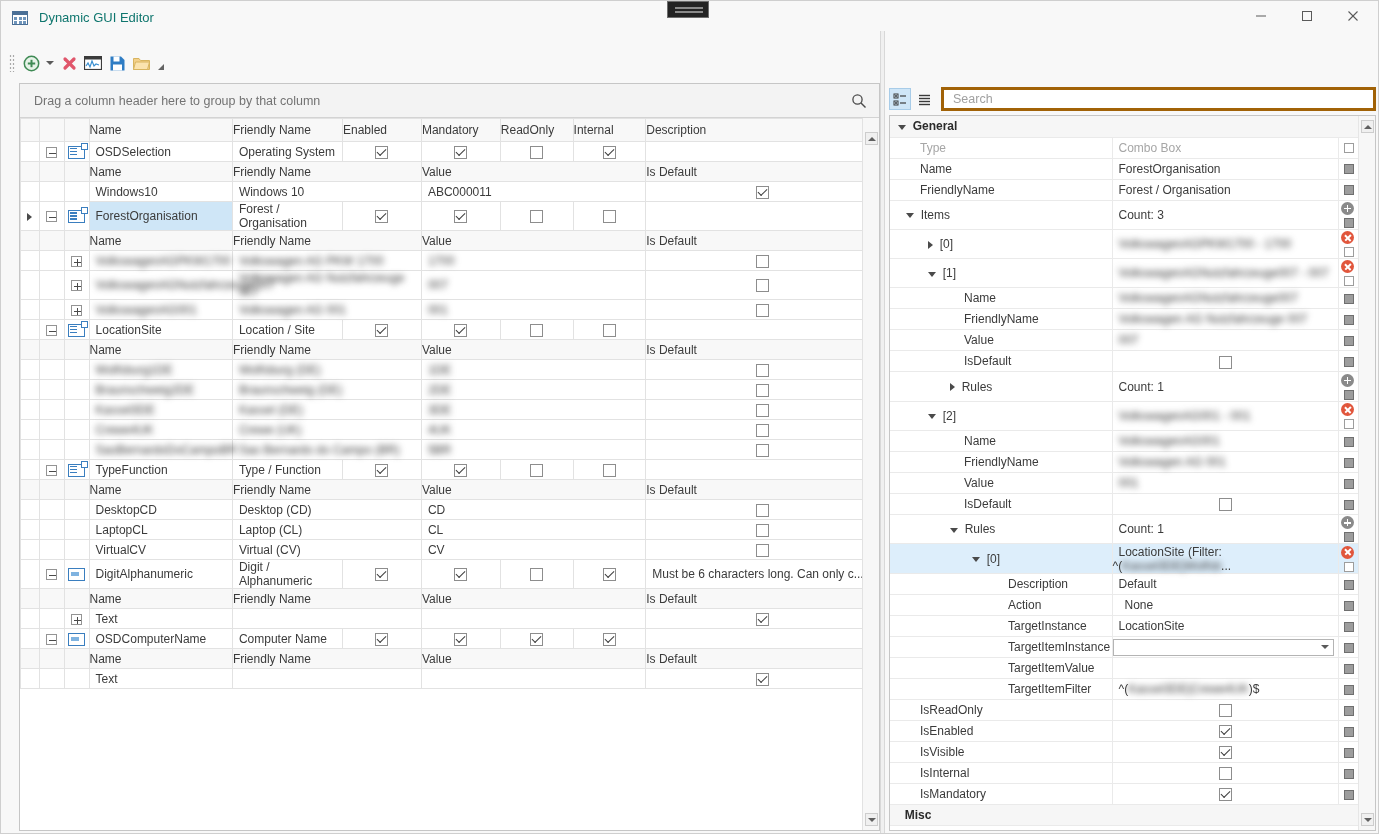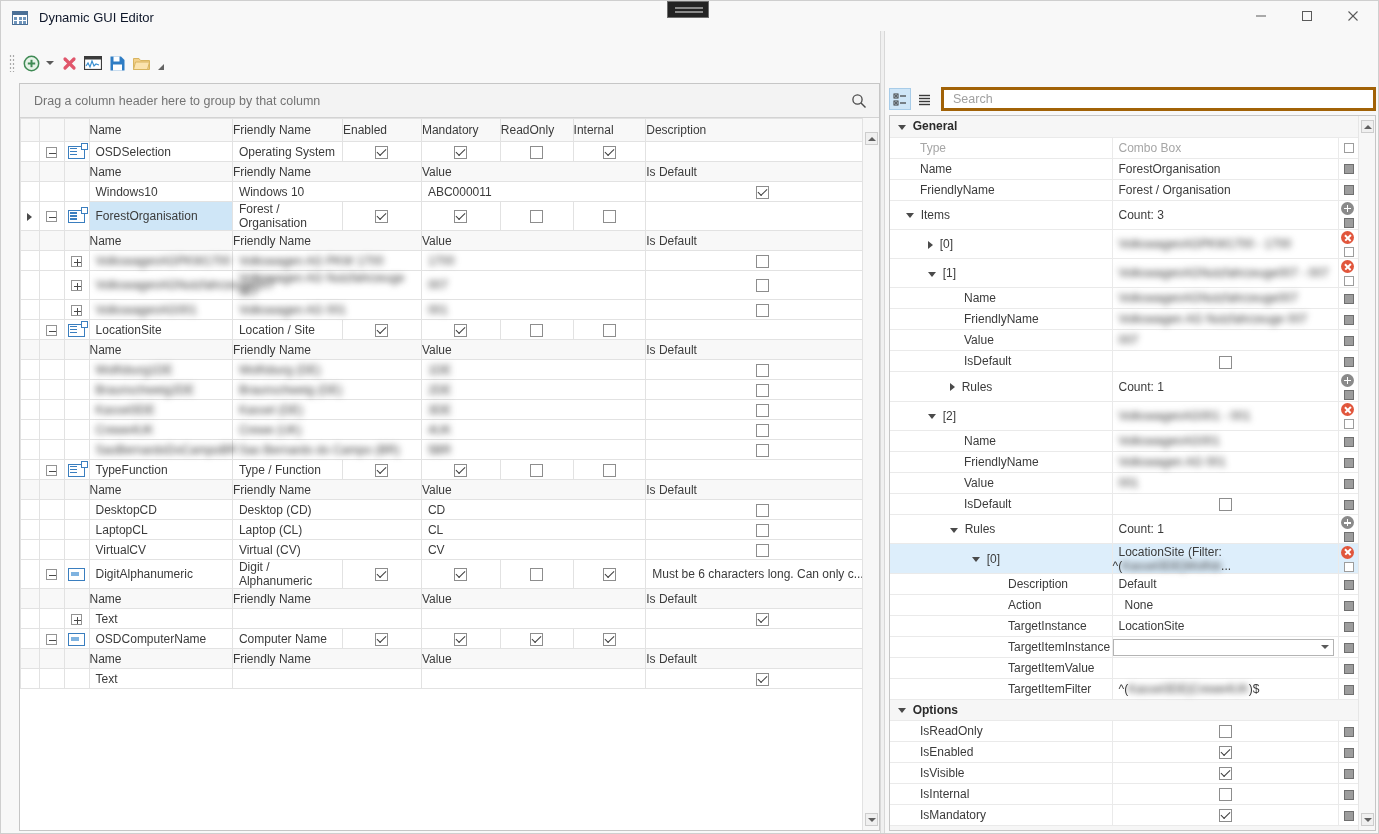--- a/index.html
+++ b/index.html
@@ -40,21 +40,21 @@
     content: ""; position: absolute; left: 1px; top: 5px;
     width: 12px; height: 7px;
     background:
       linear-gradient(#6f95bb,#6f95bb) 0 0/3px 3px no-repeat,
       linear-gradient(#6f95bb,#6f95bb) 4.5px 0/3px 3px no-repeat,
       linear-gradient(#6f95bb,#6f95bb) 9px 0/3px 3px no-repeat,
       linear-gradient(#6f95bb,#6f95bb) 0 4px/3px 3px no-repeat,
       linear-gradient(#6f95bb,#6f95bb) 4.5px 4px/3px 3px no-repeat,
       linear-gradient(#6f95bb,#6f95bb) 9px 4px/3px 3px no-repeat;
   }
-  .title-text { font-size: 13px; color: #0f172a; }
+  .title-text { font-size: 13px; color: #0f766e; }
   .dock-hint {
     position: absolute; left: 666px; top: 0; width: 42px; height: 17px;
     background: #232323; border: 1px solid #6e6e6e;
   }
   .dock-hint::before {
     content: ""; position: absolute; left: 7px; top: 5px; width: 28px; height: 2px;
     background: #8a8a8a;
   }
   .dock-hint::after {
     content: ""; position: absolute; left: 7px; top: 9px; width: 28px; height: 2px;
@@ -779,23 +779,20 @@
             <tr class="">
               <td class="pg-name" style="padding-left:118px"><span>TargetItemValue</span></td>
               <td><span class="" style="padding-left:6px"></span></td>
               <td class="pg-btncell" style="border-left:1px solid #eaeaea"><span class="sq"></span></td>
             </tr>
             <tr class="">
               <td class="pg-name" style="padding-left:118px"><span>TargetItemFilter</span></td>
               <td><span style="padding-left:6px">^(<span class="blur">Kassel3DE|Crewe4UK</span>)$</span></td>
               <td class="pg-btncell" style="border-left:1px solid #eaeaea"><span class="sq"></span></td>
             </tr>
-            <tr class="pg-cat">
-              <td class="pg-name" colspan="3" style="padding-left:8px"><span class="tri-d"></span>&nbsp;&nbsp;<span>Options</span></td>
-            </tr>
             <tr class="">
               <td class="pg-name" style="padding-left:30px"><span>IsReadOnly</span></td>
               <td>
                 <div style="text-align:center"><span class="cb"></span></div>
               </td>
               <td class="pg-btncell" style="border-left:1px solid #eaeaea"><span class="sq"></span></td>
             </tr>
             <tr class="">
               <td class="pg-name" style="padding-left:30px"><span>IsEnabled</span></td>
               <td>

